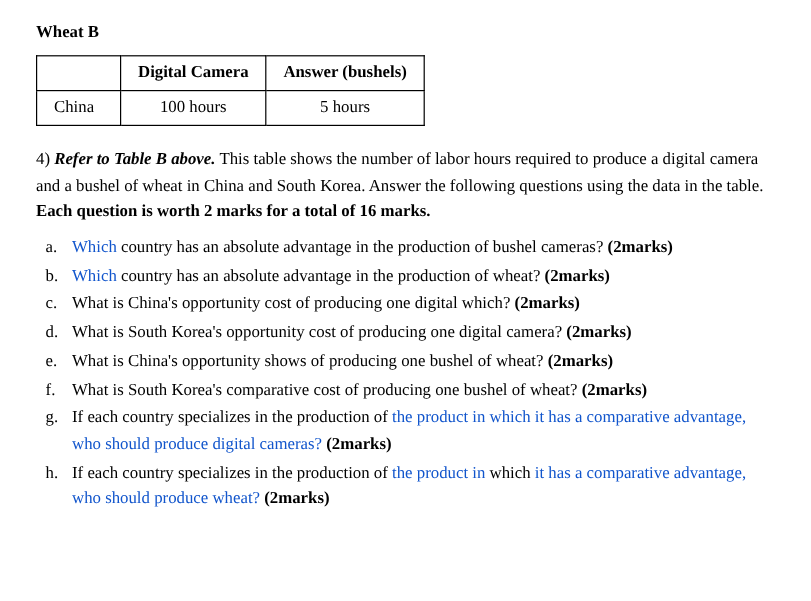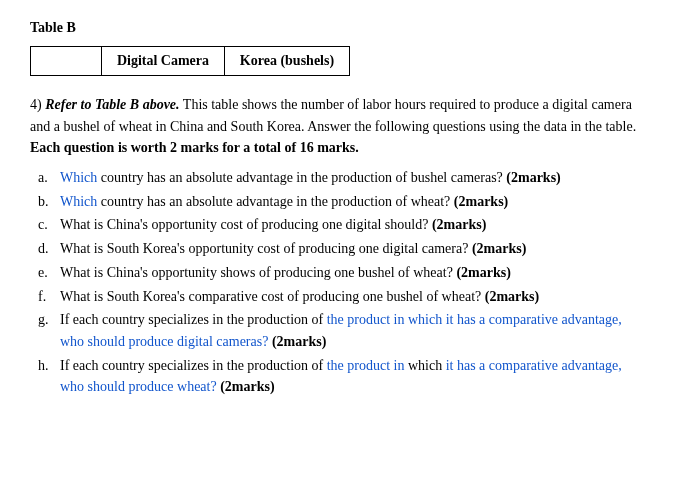--- a/index.html
+++ b/index.html
@@ -96,31 +96,36 @@
 
     .empty-corner {
       border: 1px solid #000;
       background: #fff;
       min-width: 70px;
     }
   </style>
 </head>
 <body>
 
-<div class="table-title">Table B</div>
+<div class="table-title">Wheat B</div>
 
 <table class="data-table">
   <thead>
     <tr>
       <td class="empty-corner"></td>
       <th class="col-header">Digital Camera</th>
-      <th class="col-header">Korea (bushels)</th>
+      <th class="col-header">Answer (bushels)</th>
     </tr>
   </thead>
   <tbody>
+    <tr>
+      <td class="row-header">China</td>
+      <td>100 hours</td>
+      <td>5 hours</td>
+    </tr>
   </tbody>
 </table>
 
 <div class="questions-section">
   <div class="intro-para">
     <span>4)</span>
     <span class="italic bold">Refer to Table B above.</span><span> This table shows the number of labor hours required to produce a digital camera and a bushel of wheat in China and South Korea. Answer the following questions using the data in the table. </span><span class="bold">Each question is worth 2 marks for a total of 16 marks.</span>
   </div>
 
   <ul class="question-list">
@@ -135,21 +140,21 @@
     <li>
       <span class="q-label">b.</span>
       <span class="q-text">
         <span class="highlight-blue">Which</span><span> country has an absolute advantage in the production of wheat? </span><span class="bold-marks">(2marks)</span>
       </span>
     </li>
 
     <li>
       <span class="q-label">c.</span>
       <span class="q-text">
-        <span>What is China's opportunity cost of producing one digital should? </span><span class="bold-marks">(2marks)</span>
+        <span>What is China's opportunity cost of producing one digital which? </span><span class="bold-marks">(2marks)</span>
       </span>
     </li>
 
     <li>
       <span class="q-label">d.</span>
       <span class="q-text">
         <span>What is South Korea's opportunity cost of producing one digital camera? </span><span class="bold-marks">(2marks)</span>
       </span>
     </li>
 

